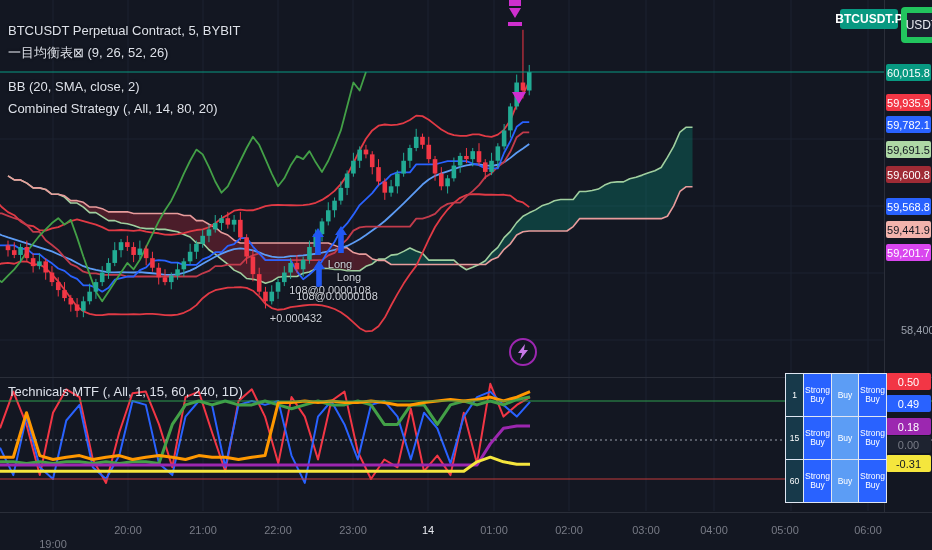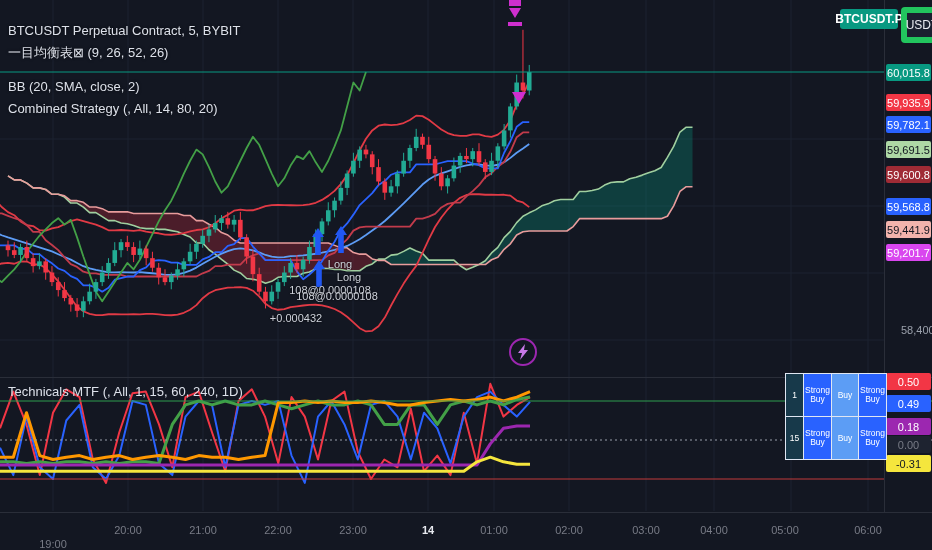--- a/index.html
+++ b/index.html
@@ -13,21 +13,21 @@
           display:flex;align-items:center;justify-content:center;}
   #symbol-badge{left:840px;top:9px;width:58px;height:20px;background:#089981;color:#fff;}
   #currency-badge{left:901px;top:7px;width:30px;height:24px;background:#1b2130;color:#e8eaf0;
           border:6px solid #22c55e;border-radius:4px;font-weight:normal;}
   .pricescale-border{position:absolute;left:884px;top:0;width:1px;height:512px;background:#2a2e39;z-index:4;}
   .sep{position:absolute;left:0;width:932px;height:1px;background:#2a2e39;z-index:4;}
   .badge{position:absolute;left:886px;width:45px;height:17px;border-radius:2px;z-index:7;
          font-size:11px;display:flex;align-items:center;justify-content:center;}
   .axis-label{position:absolute;z-index:5;font-size:11px;color:#9aa0ab;margin-left:15px;}
   .tick-label{position:absolute;top:524px;width:44px;text-align:center;font-size:11px;color:#787b86;z-index:5;}
-  .tick-label.bold{color:#e8eaf0;font-weight:bold;}
+  .tick-label.bold{color:#e8eaf0;font-weight:normal;}
   #signals-table{position:absolute;left:785px;top:373px;z-index:9;border-collapse:collapse;}
   #signals-table td{border:1.5px solid #dfe6f2;color:#fff;font-size:8.5px;line-height:9px;
          text-align:center;vertical-align:middle;padding:0;}
   td.tf-cell{width:17px;background:#17394a;font-size:9px;}
   td.sig-strong{width:27px;background:#2962ff;}
   td.sig-buy{width:26px;background:#5c9df5;}
   #signals-table tr{height:43px;}
   .trade-label{position:absolute;z-index:6;font-size:11px;color:#cfd3dc;transform:translateX(-50%);
          white-space:nowrap;text-shadow:0 0 2px #000;}
   svg{position:absolute;left:0;top:0;z-index:2;}
@@ -339,15 +339,21 @@
           <td class="sig-strong">Strong Buy</td>
           <td class="sig-buy">Buy</td>
           <td class="sig-strong">Strong Buy</td>
         </tr>
         <tr>
           <td class="tf-cell">15</td>
           <td class="sig-strong">Strong Buy</td>
           <td class="sig-buy">Buy</td>
           <td class="sig-strong">Strong Buy</td>
         </tr>
+        <tr>
+          <td class="tf-cell">60</td>
+          <td class="sig-strong">Strong Buy</td>
+          <td class="sig-buy">Buy</td>
+          <td class="sig-strong">Strong Buy</td>
+        </tr>
       </tbody>
     </table>
 </div>
 
 </body></html>

